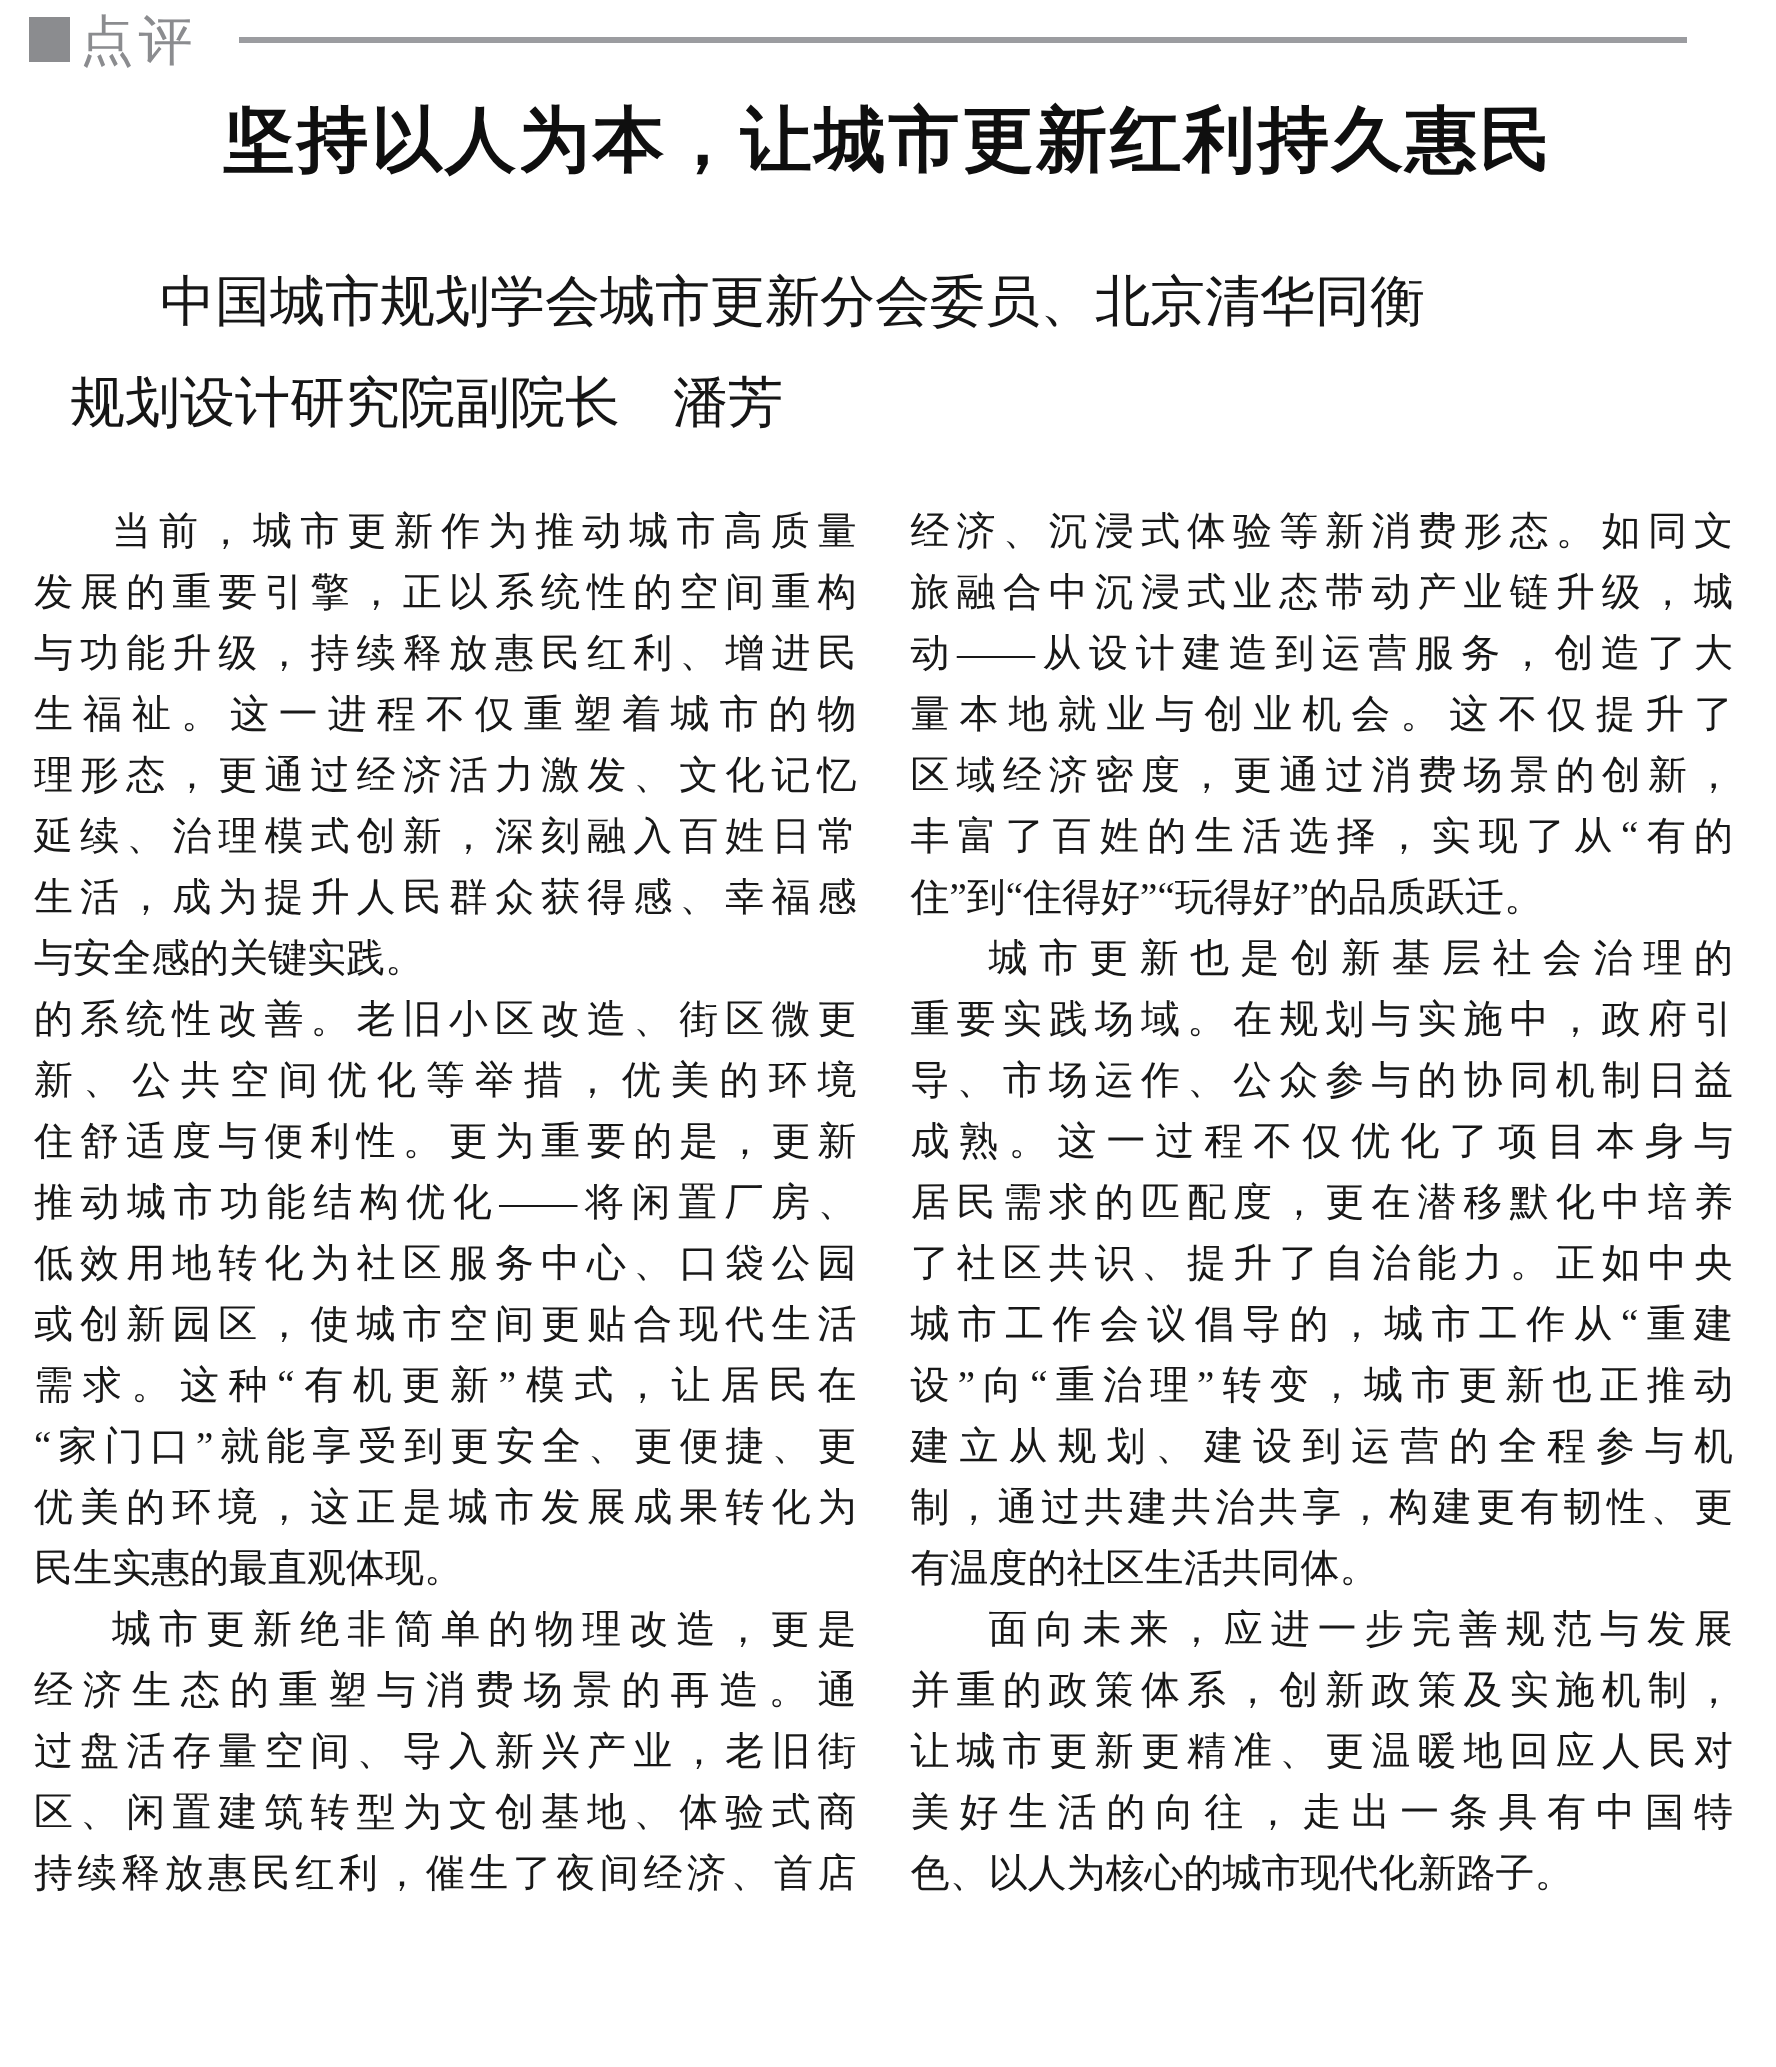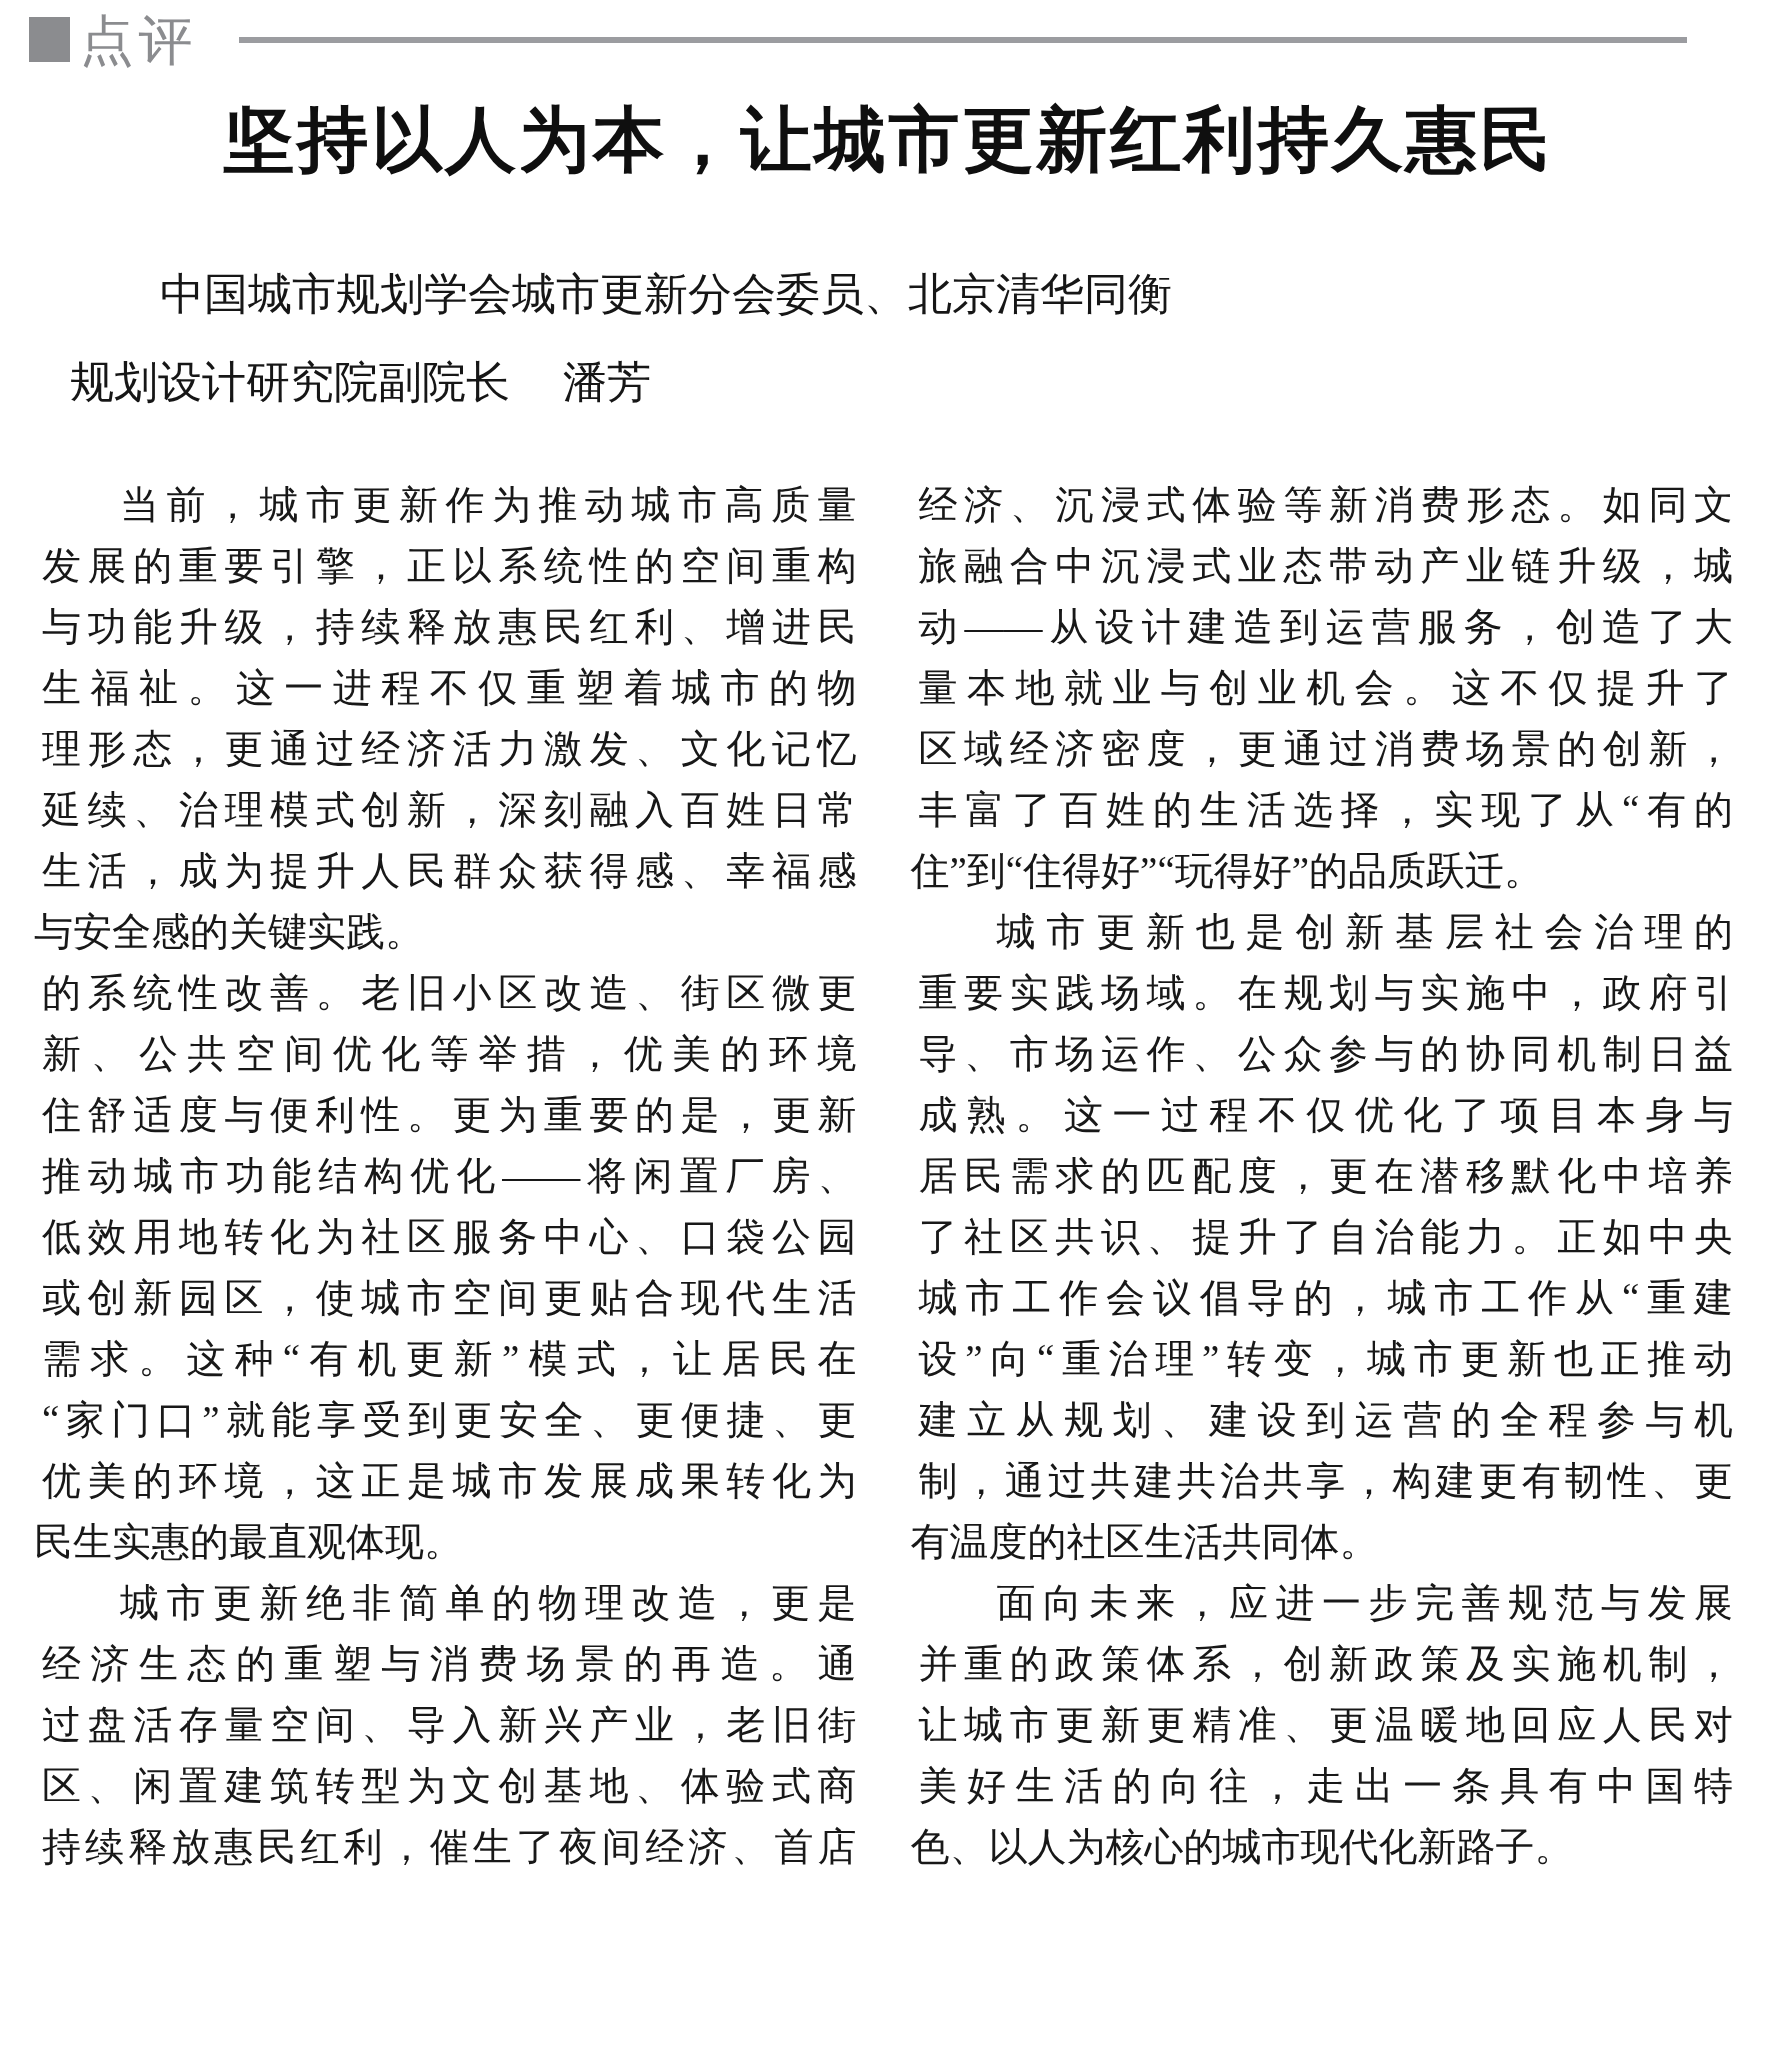--- a/index.html
+++ b/index.html
@@ -27,38 +27,37 @@
   
   .headline {
     margin-top:29px; padding:0 39px;
     text-align:center;
     font-family:"Liberation Sans","DejaVu Sans",sans-serif;
     font-weight:900; font-size:71px; line-height:1.15; letter-spacing:2.9px;
     color:#0f0f0f; white-space:nowrap;
   }
 
   
-  .byline { margin-top:89px; font-size:44px; color:#161616; }
+  .byline { margin-top:89px; font-size:55px; color:#161616; }
   .byline-line1 { padding-left:160px; line-height:1.2; white-space:nowrap; }
   .byline-line2 { padding-left:70px; margin-top:35px; line-height:1.2; white-space:nowrap; }
   .byline-name { display:inline-block; margin-left:53px; }
 
   
   .body-cols { display:flex; gap:54px; padding:64px 44px 0 34px; }
   .col { flex:1 1 0; min-width:0; }
   .body-line {
     font-size:39px; line-height:61px; height:61px;
     color:#181818; white-space:nowrap; overflow:visible;
   }
   .body-line.just {
     white-space:normal;
     text-align:justify;
     text-align-last:justify;
     text-justify:inter-character;
-    margin-left:8px;
   }
   .body-line.indent { text-indent:78px; }
 </style>
 </head>
 <body>
 
 <div class="page" style="--accent-gray: #8b8c8f; --rule-gray: #9b9ca0;">
 
   <div class="masthead">
     <span class="marker"></span>

